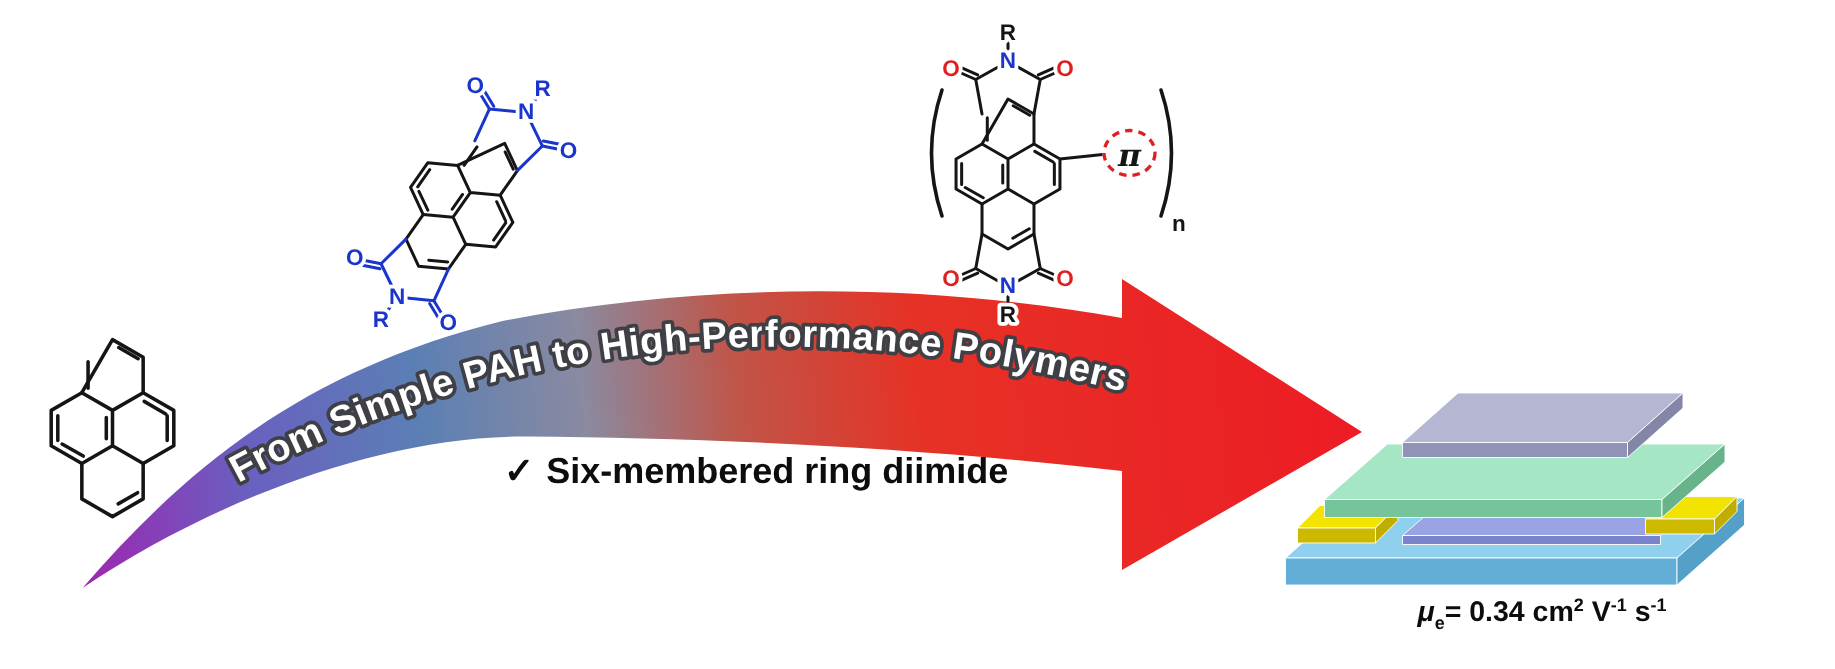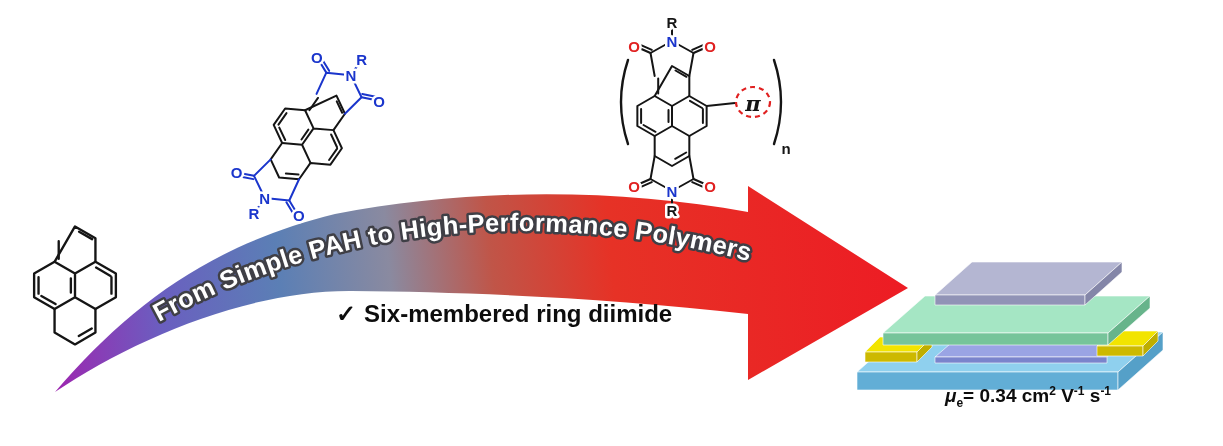--- a/index.html
+++ b/index.html
@@ -37,21 +37,21 @@
   .chan-top{fill:var(--device-channel-periwinkle);} .chan-front{fill:#7a84cc;}
   .grn-top{fill:var(--device-dielectric-green);} .grn-front{fill:#76c49a;} .grn-side{fill:#67b48b;}
   .gry-top{fill:var(--device-gate-gray);} .gry-front{fill:#9193b6;} .gry-side{fill:#8486a8;}
   .dev-face{stroke:#ffffff; stroke-width:0.6;}
 
   
   .bullets { position:absolute; left:336px; top:300px; color:#0d0d0d;
              font-size:24px; font-weight:bold; }
   .bullet-line { margin-bottom:15px; white-space:nowrap; }
   .bullet-line .chk { margin-right:8px; }
-  .mobility { position:absolute; left:878px; top:384px; width:300px; text-align:center;
+  .mobility { position:absolute; left:878px; top:396px; width:300px; text-align:center;
               color:#0d0d0d; font-size:19px; font-weight:bold; white-space:nowrap; }
   .mobility .mu { font-style:italic; }
   .mobility sub { font-size:12px; }
   .mobility sup { font-size:12px; }
 </style>
 </head>
 <body>
 
 <svg class="stage" width="1223" height="446" viewBox="0 0 1223 446">
 

